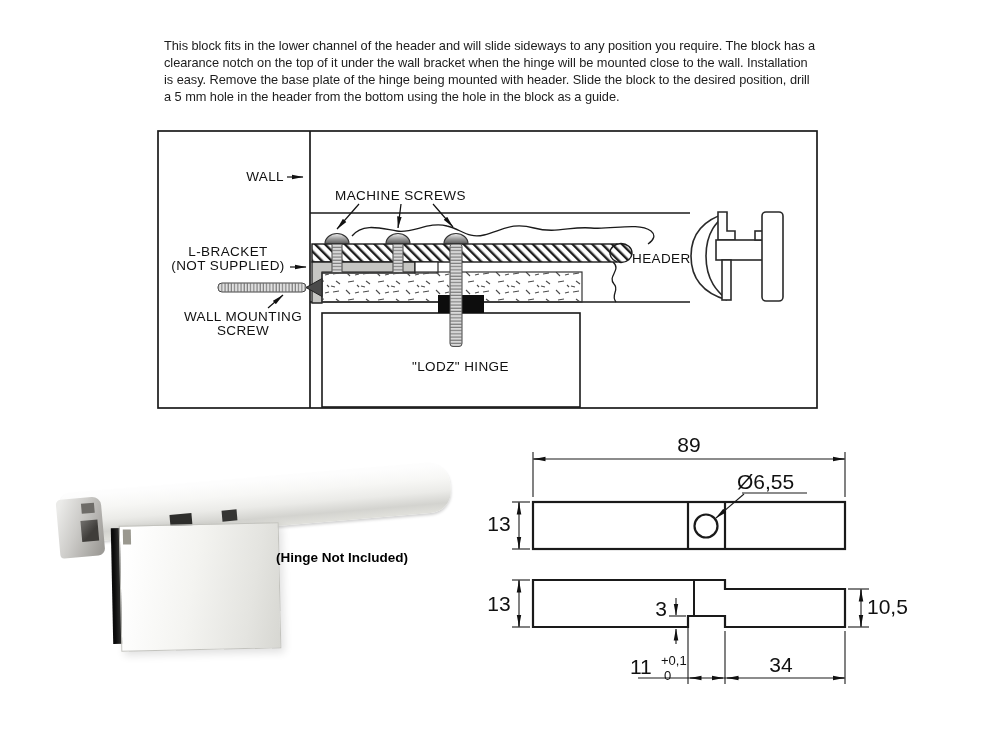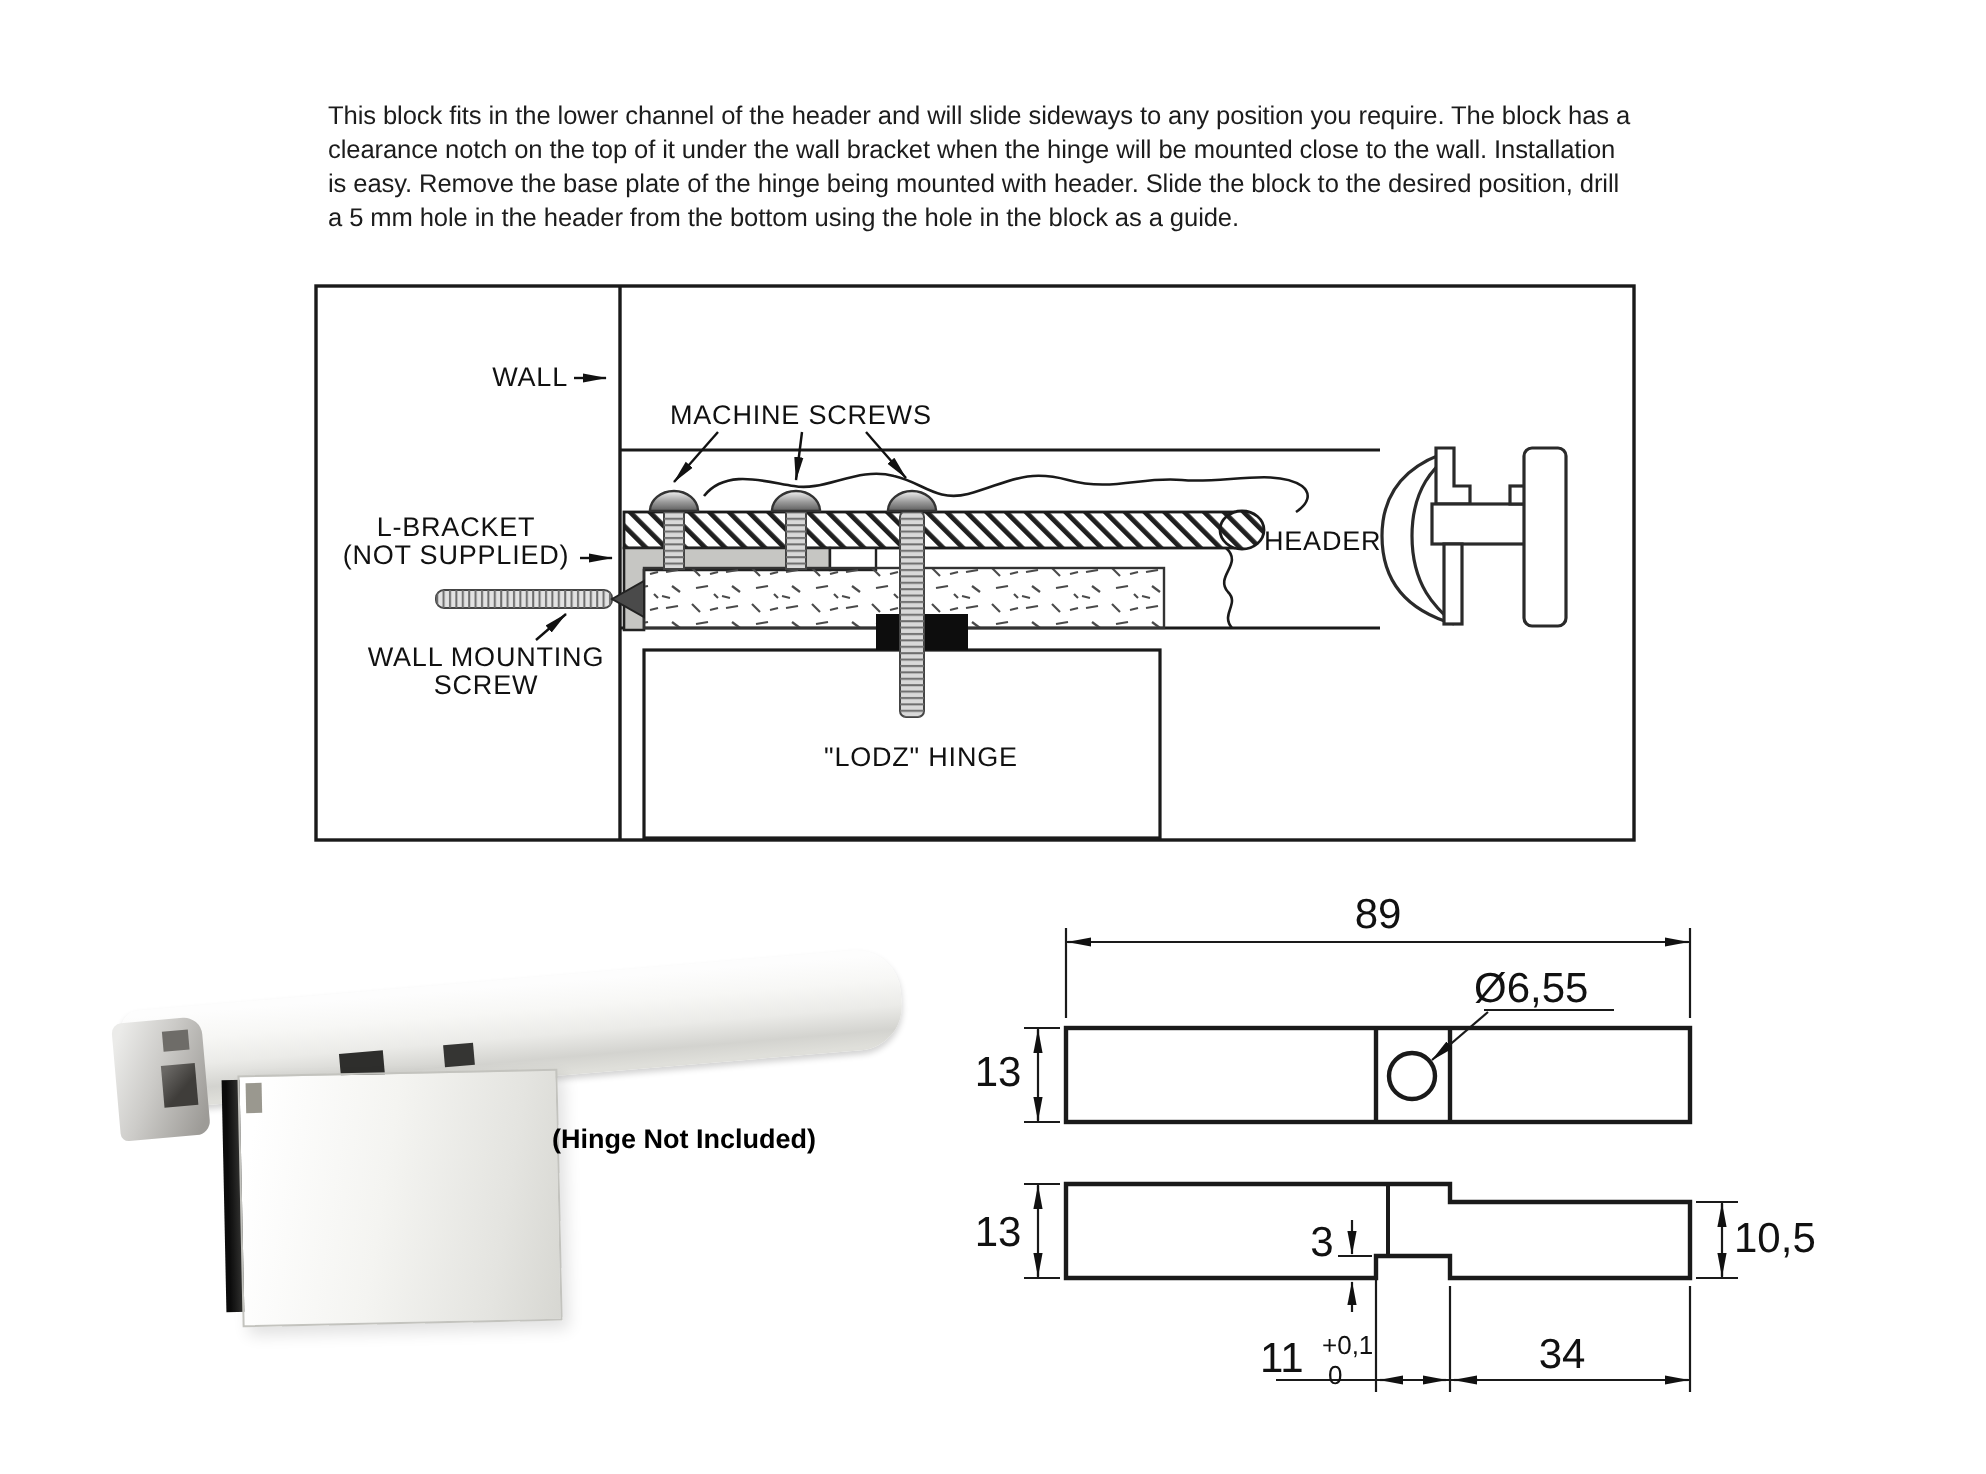--- a/index.html
+++ b/index.html
@@ -1,20 +1,20 @@
 <!DOCTYPE html>
 <html><head>
 <meta charset="utf-8">
 <style>
   html,body{margin:0;padding:0;}
   body{
     width:993px;height:737px;position:relative;background:#ffffff;
     font-family:"Liberation Sans",sans-serif;color:#1a1a1a;overflow:hidden;
   }
-  #stage{position:absolute;left:0;top:12px;width:993px;height:544px;}
+  #stage{position:absolute;left:0;top:0;width:993px;height:544px;}
   
   .intro{
     position:absolute;left:164px;top:24px;width:654px;
     font-size:12.8px;line-height:17.2px;letter-spacing:-0.05px;color:#1c1c1c;
   }
   
   svg.art{position:absolute;left:0;top:0;}
   svg text{font-family:"Liberation Sans",sans-serif;fill:#111;}
   .lbl{font-size:13.5px;letter-spacing:.4px;}
   .dim{font-size:21px;}

